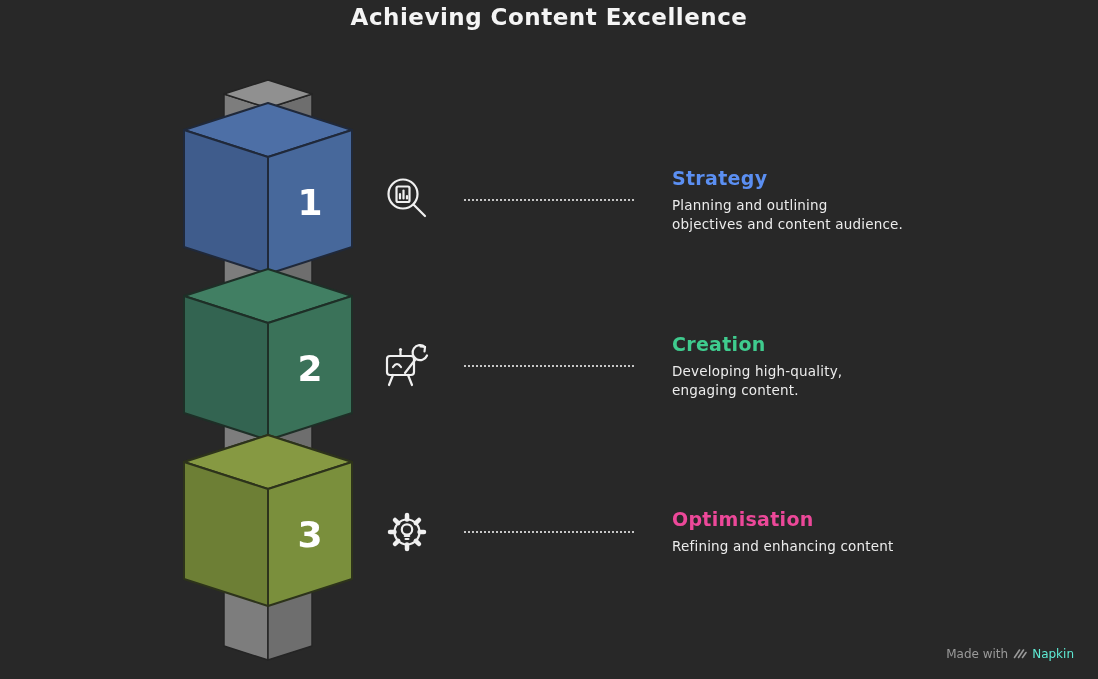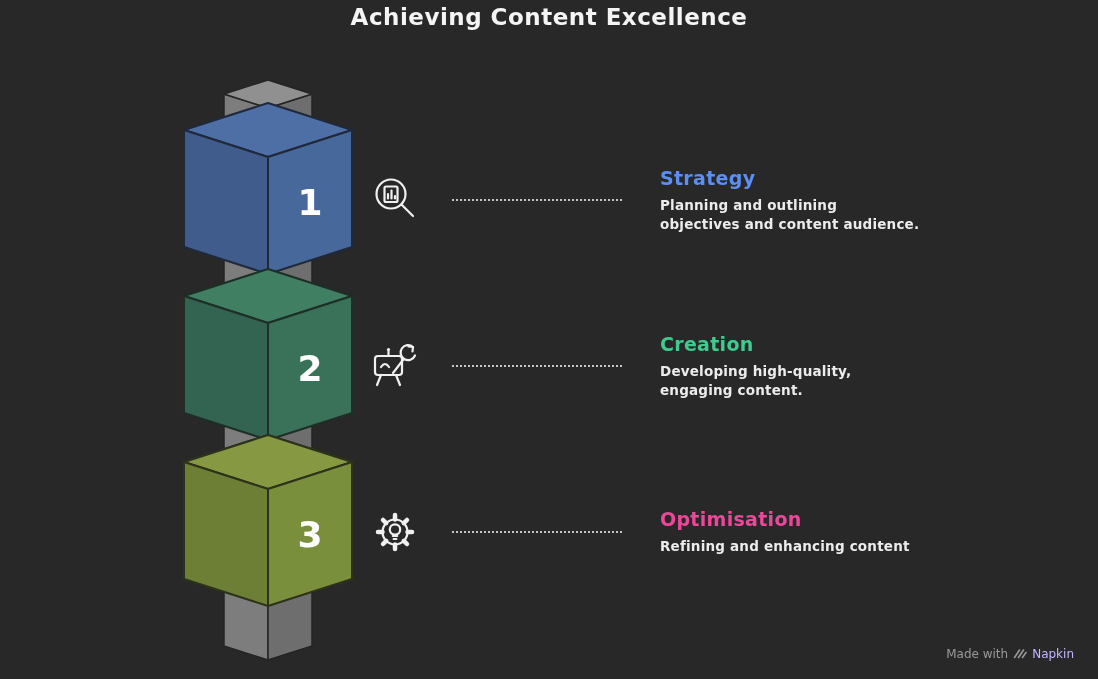--- a/index.html
+++ b/index.html
@@ -5,33 +5,33 @@
   html,body{margin:0;padding:0;background:#282828;}
   .canvas{
     position:relative;width:1098px;height:679px;background:#282828;
     font-family:"DejaVu Sans","Liberation Sans",sans-serif;overflow:hidden;
   }
   .page-title{
     position:absolute;top:4px;left:0;width:100%;text-align:center;
     color:#f4f4f4;font-size:23px;font-weight:bold;letter-spacing:.5px;
   }
   .cube-column{position:absolute;left:168px;top:72px;}
-  .step-row{position:absolute;left:368px;height:72px;display:flex;align-items:center;justify-content:center;}
+  .step-row{position:absolute;left:380px;height:72px;display:flex;align-items:center;justify-content:center;}
   .row-0{top:164px}.row-1{top:330px}.row-2{top:496px}
   .step-icon{width:54px;height:54px;flex:0 0 54px;}
   .connector{width:170px;height:0;margin-left:30px;border-top:2px dotted #c6c6c6;}
   .step-text{margin-left:38px;width:290px;}
   .step-title{font-size:19px;font-weight:bold;margin-bottom:7px;letter-spacing:.3px;}
   .t0{color:#5b8ff2}.t1{color:#3fcb8e}.t2{color:#ec4899}
-  .step-desc{font-size:13.5px;font-weight:bold;color:#ececec;line-height:1.38;letter-spacing:.2px;}
+  .step-desc{font-size:13.5px;font-weight:normal;color:#ececec;line-height:1.38;letter-spacing:.2px;}
   .footer{
     position:absolute;right:24px;bottom:18px;display:flex;align-items:center;gap:5px;
     font-size:12px;color:#9a9a9a;margin-left:36px;
   }
-  .footer .brand{color:#c4b5fd;}
+  .footer .brand{color:#5eead4;}
   svg text{font-family:"DejaVu Sans","Liberation Sans",sans-serif;}
 </style>
 </head>
 <body>
 
 <div class="canvas">
 
   <div class="page-title">Achieving Content Excellence</div>
 
   <svg class="cube-column" width="200" height="600" viewBox="0 0 200 600">

